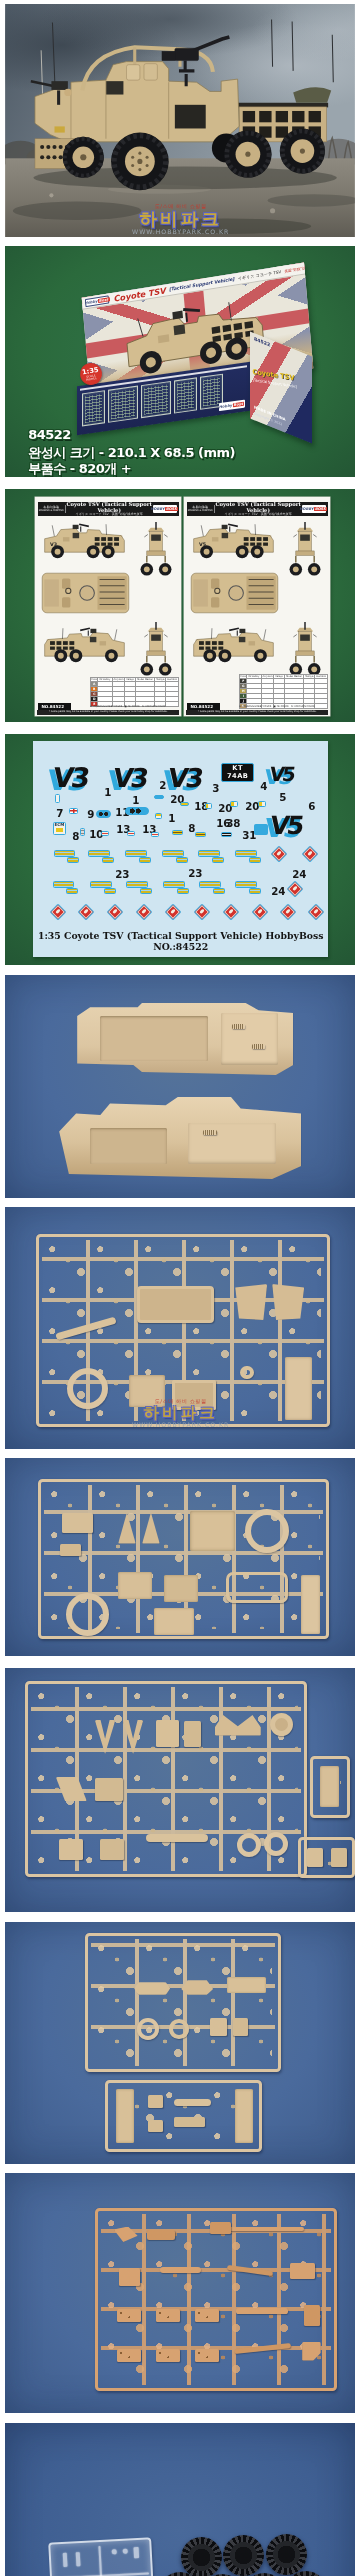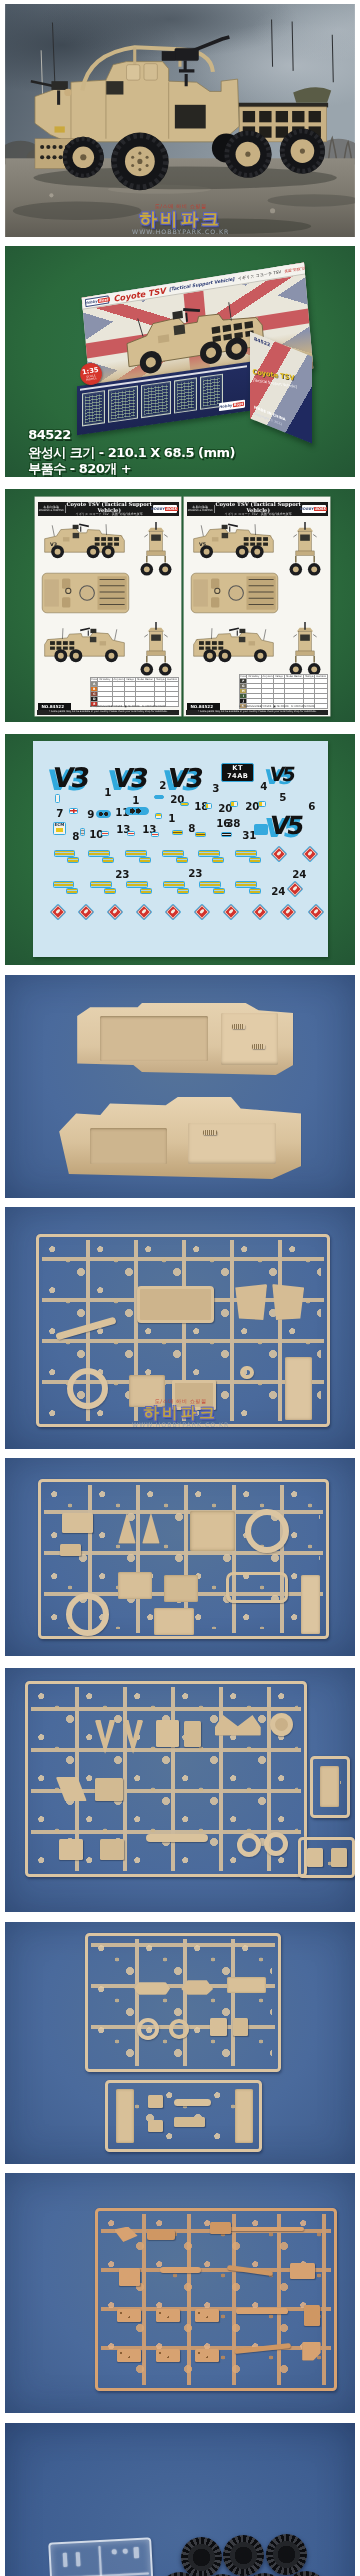--- a/index.html
+++ b/index.html
@@ -607,20 +607,21 @@
   <div class="dia" style="left:47px;top:165px"></div>
   <div class="dia" style="left:76px;top:165px"></div>
   <div class="dia" style="left:105px;top:165px"></div>
   <div class="dia" style="left:134px;top:165px"></div>
   <div class="dia" style="left:163px;top:165px"></div>
   <div class="dia" style="left:192px;top:165px"></div>
   <div class="dia" style="left:221px;top:165px"></div>
   <div class="dia" style="left:249px;top:165px"></div>
   <div class="dia" style="left:277px;top:165px"></div>
 
+  <div style="position:absolute;left:0;top:189px;width:100%;text-align:center;font-weight:bold;font-size:9.3px;color:#141414;font-family:'DejaVu Serif','Liberation Serif',serif">1:35  Coyote TSV (Tactical Support Vehicle)  HobbyBoss  NO.:84522</div>
  </div>
 </div>
 
 <div class="photo blue" style="top:975px;height:223px">
  <div class="abs" style="left:72px;top:28px;width:216px;height:72px;background:linear-gradient(#e6d2b0,#dcc6a2 60%,#c3a983);border-radius:3.1px;box-shadow:1.5px 2.6px 4.1px rgba(10,20,45,.45);clip-path:polygon(0 18%,6% 6%,28% 6%,30% 0,78% 0,84% 10%,100% 14%,100% 86%,92% 100%,30% 96%,26% 86%,0 84%)">
   <i class="b" style="left:23px;top:13.4px;width:108px;height:45px;background:#d2ba94;box-shadow:inset 0 1px 2.6px rgba(90,70,40,.5)"></i>
   <i class="b" style="left:144px;top:10.3px;width:57px;height:52px;background:#e2cca8;box-shadow:inset 0 -1.5px 3.1px rgba(90,70,40,.35)"></i>
   <i class="b" style="left:155px;top:20.6px;width:12.4px;height:5.2px;background:repeating-linear-gradient(90deg,#8a7450 0 1px,#e2cca8 1px 2.1px)"></i>
   <i class="b" style="left:175px;top:41px;width:12.4px;height:5.2px;background:repeating-linear-gradient(90deg,#8a7450 0 1px,#e2cca8 1px 2.1px)"></i>
  </div>

